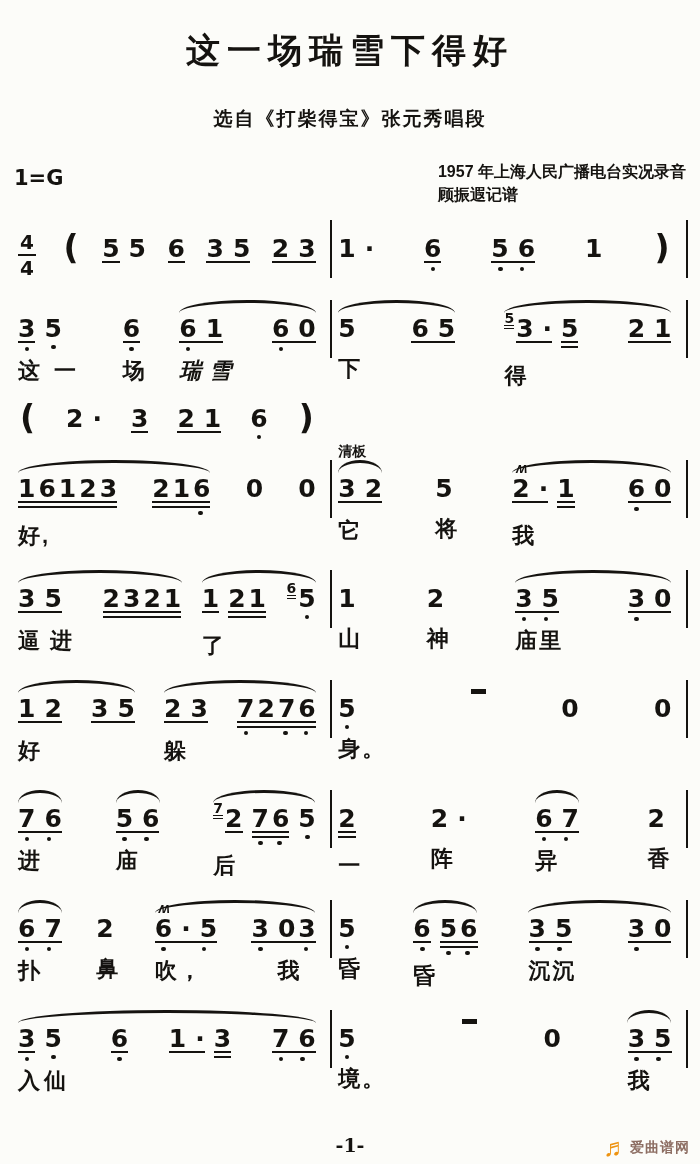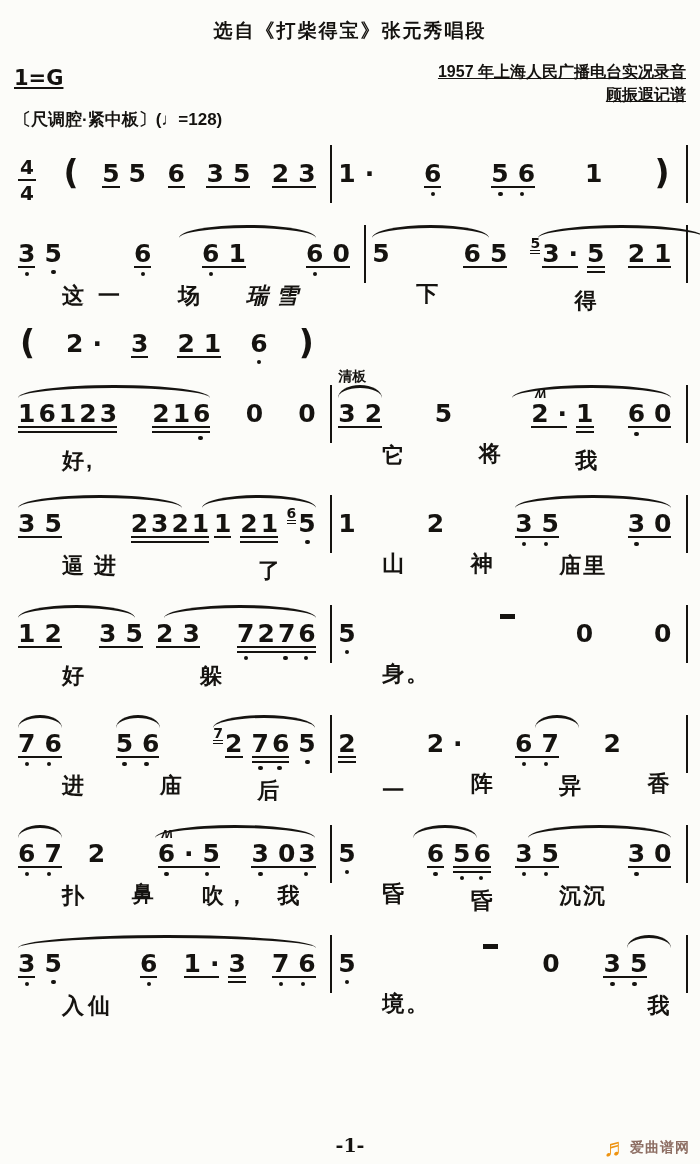--- a/index.html
+++ b/index.html
@@ -5,25 +5,25 @@
   :root{ --ink:#151310; --paper:#fcfcf9; }
   *{box-sizing:border-box;}
   html,body{margin:0;padding:0;background:#e8e8e8;}
   .page{width:700px;height:1164px;position:relative;overflow:hidden;background:var(--paper);
         margin:0 auto;padding:6px 12px;color:var(--ink);
         font-family:"Liberation Sans",sans-serif;}
   
   .title{text-align:center;font-weight:700;font-size:29px;letter-spacing:5px;margin-top:6px;}
   .song{text-align:center;font-family:"DejaVu Serif",serif;font-weight:900;font-size:34px;
         letter-spacing:7px;margin-top:22px;}
-  .src{text-align:center;font-weight:700;font-size:19px;letter-spacing:2px;margin-top:12px;
+  .src{text-align:center;font-weight:700;font-size:19px;letter-spacing:2px;margin-top:32px;
        font-family:"DejaVu Serif",serif;}
-  .meta{display:flex;justify-content:space-between;align-items:flex-start;margin-top:16px;padding:0 2px;text-decoration:underline;}
+  .meta{display:flex;justify-content:space-between;align-items:flex-start;margin-top:28px;padding:0 2px;}
   .key{font-family:"DejaVu Sans",sans-serif;font-weight:800;font-size:21px;margin-top:6px;}
-  .credits{text-align:right;font-weight:700;font-size:16px;line-height:1.45;}
+  .credits{text-align:left;font-weight:700;font-size:16px;line-height:1.45;}
   .tempo{font-weight:700;font-size:17px;margin:2px 0 0 2px;}
   
   #score{margin-top:4px;}
   .srow{position:relative;display:flex;align-items:flex-start;margin:0 0 4px 0;}
   .srow.mini{margin-bottom:0;}
   .measure{position:relative;flex:1 1 auto;display:flex;justify-content:space-between;
            align-items:flex-start;padding:26px 14px 0 6px;}
   .srow.mini .measure{padding-top:2px;}
   .group{position:relative;display:flex;flex-direction:column;align-items:flex-start;}
   .nl{display:inline-flex;align-items:baseline;white-space:nowrap;line-height:1;padding-bottom:2px;}
@@ -47,41 +47,41 @@
   .grace{position:relative;top:-14px;font-family:"DejaVu Sans",sans-serif;font-weight:700;
          font-size:14px;line-height:1;border-bottom:4px double var(--ink);margin-right:2px;}
   .orn{position:absolute;top:-16px;left:4px;font-weight:700;font-style:italic;font-size:14px;}
   .glabel{position:absolute;top:-33px;left:0;font-weight:700;font-size:14px;white-space:nowrap;}
   .time{display:flex;flex-direction:column;align-items:center;margin:-4px 4px 0 0;
         font-family:"DejaVu Sans",sans-serif;font-weight:800;font-size:20px;line-height:1;}
   .tnum{border-bottom:2.5px solid var(--ink);padding:0 2px 2px;}
   .tden{padding-top:2px;}
   .paren{font-family:"DejaVu Sans",sans-serif;font-weight:700;font-size:33px;line-height:.9;
          position:relative;top:-3px;padding:0 2px;}
-  .lyr{font-weight:700;font-size:22px;line-height:1;margin-top:15px;letter-spacing:2px;white-space:nowrap;margin-left:44px;}
+  .lyr{font-weight:700;font-size:22px;line-height:1;margin-top:15px;letter-spacing:2px;white-space:nowrap;}
   
   .footer{position:absolute;bottom:8px;left:0;right:0;text-align:center;
           font-family:"DejaVu Serif",serif;font-weight:700;font-size:19px;}
   .logo{position:absolute;right:10px;bottom:4px;display:flex;align-items:center;gap:2px;}
   .logo-icon{font-size:25px;line-height:1;}
   .logo-text{font-weight:700;font-size:14px;letter-spacing:1px;}
 </style>
 </head>
 <body>
 
 <div class="page">
+  <div class="song">这一场瑞雪下得好</div>
   <div class="src">选自《打柴得宝》张元秀唱段</div>
   <div class="meta">
     <div class="key">1=G</div>
     <div class="credits">
       <div>1957 年上海人民广播电台实况录音</div>
       <div>顾振遐记谱</div>
     </div>
   </div>
-  <div class="tempo">〔尺调腔·紧中板〕(♩=128)</div>
 
   <div id="score">
       <div class="srow" style="height: 76px;">
         <div class="measure" style="flex: 0 0 47%;">
           <div class="group">
             <div class="time">
               <div class="tnum">4</div>
               <div class="tden">4</div>
             </div>
           </div>

